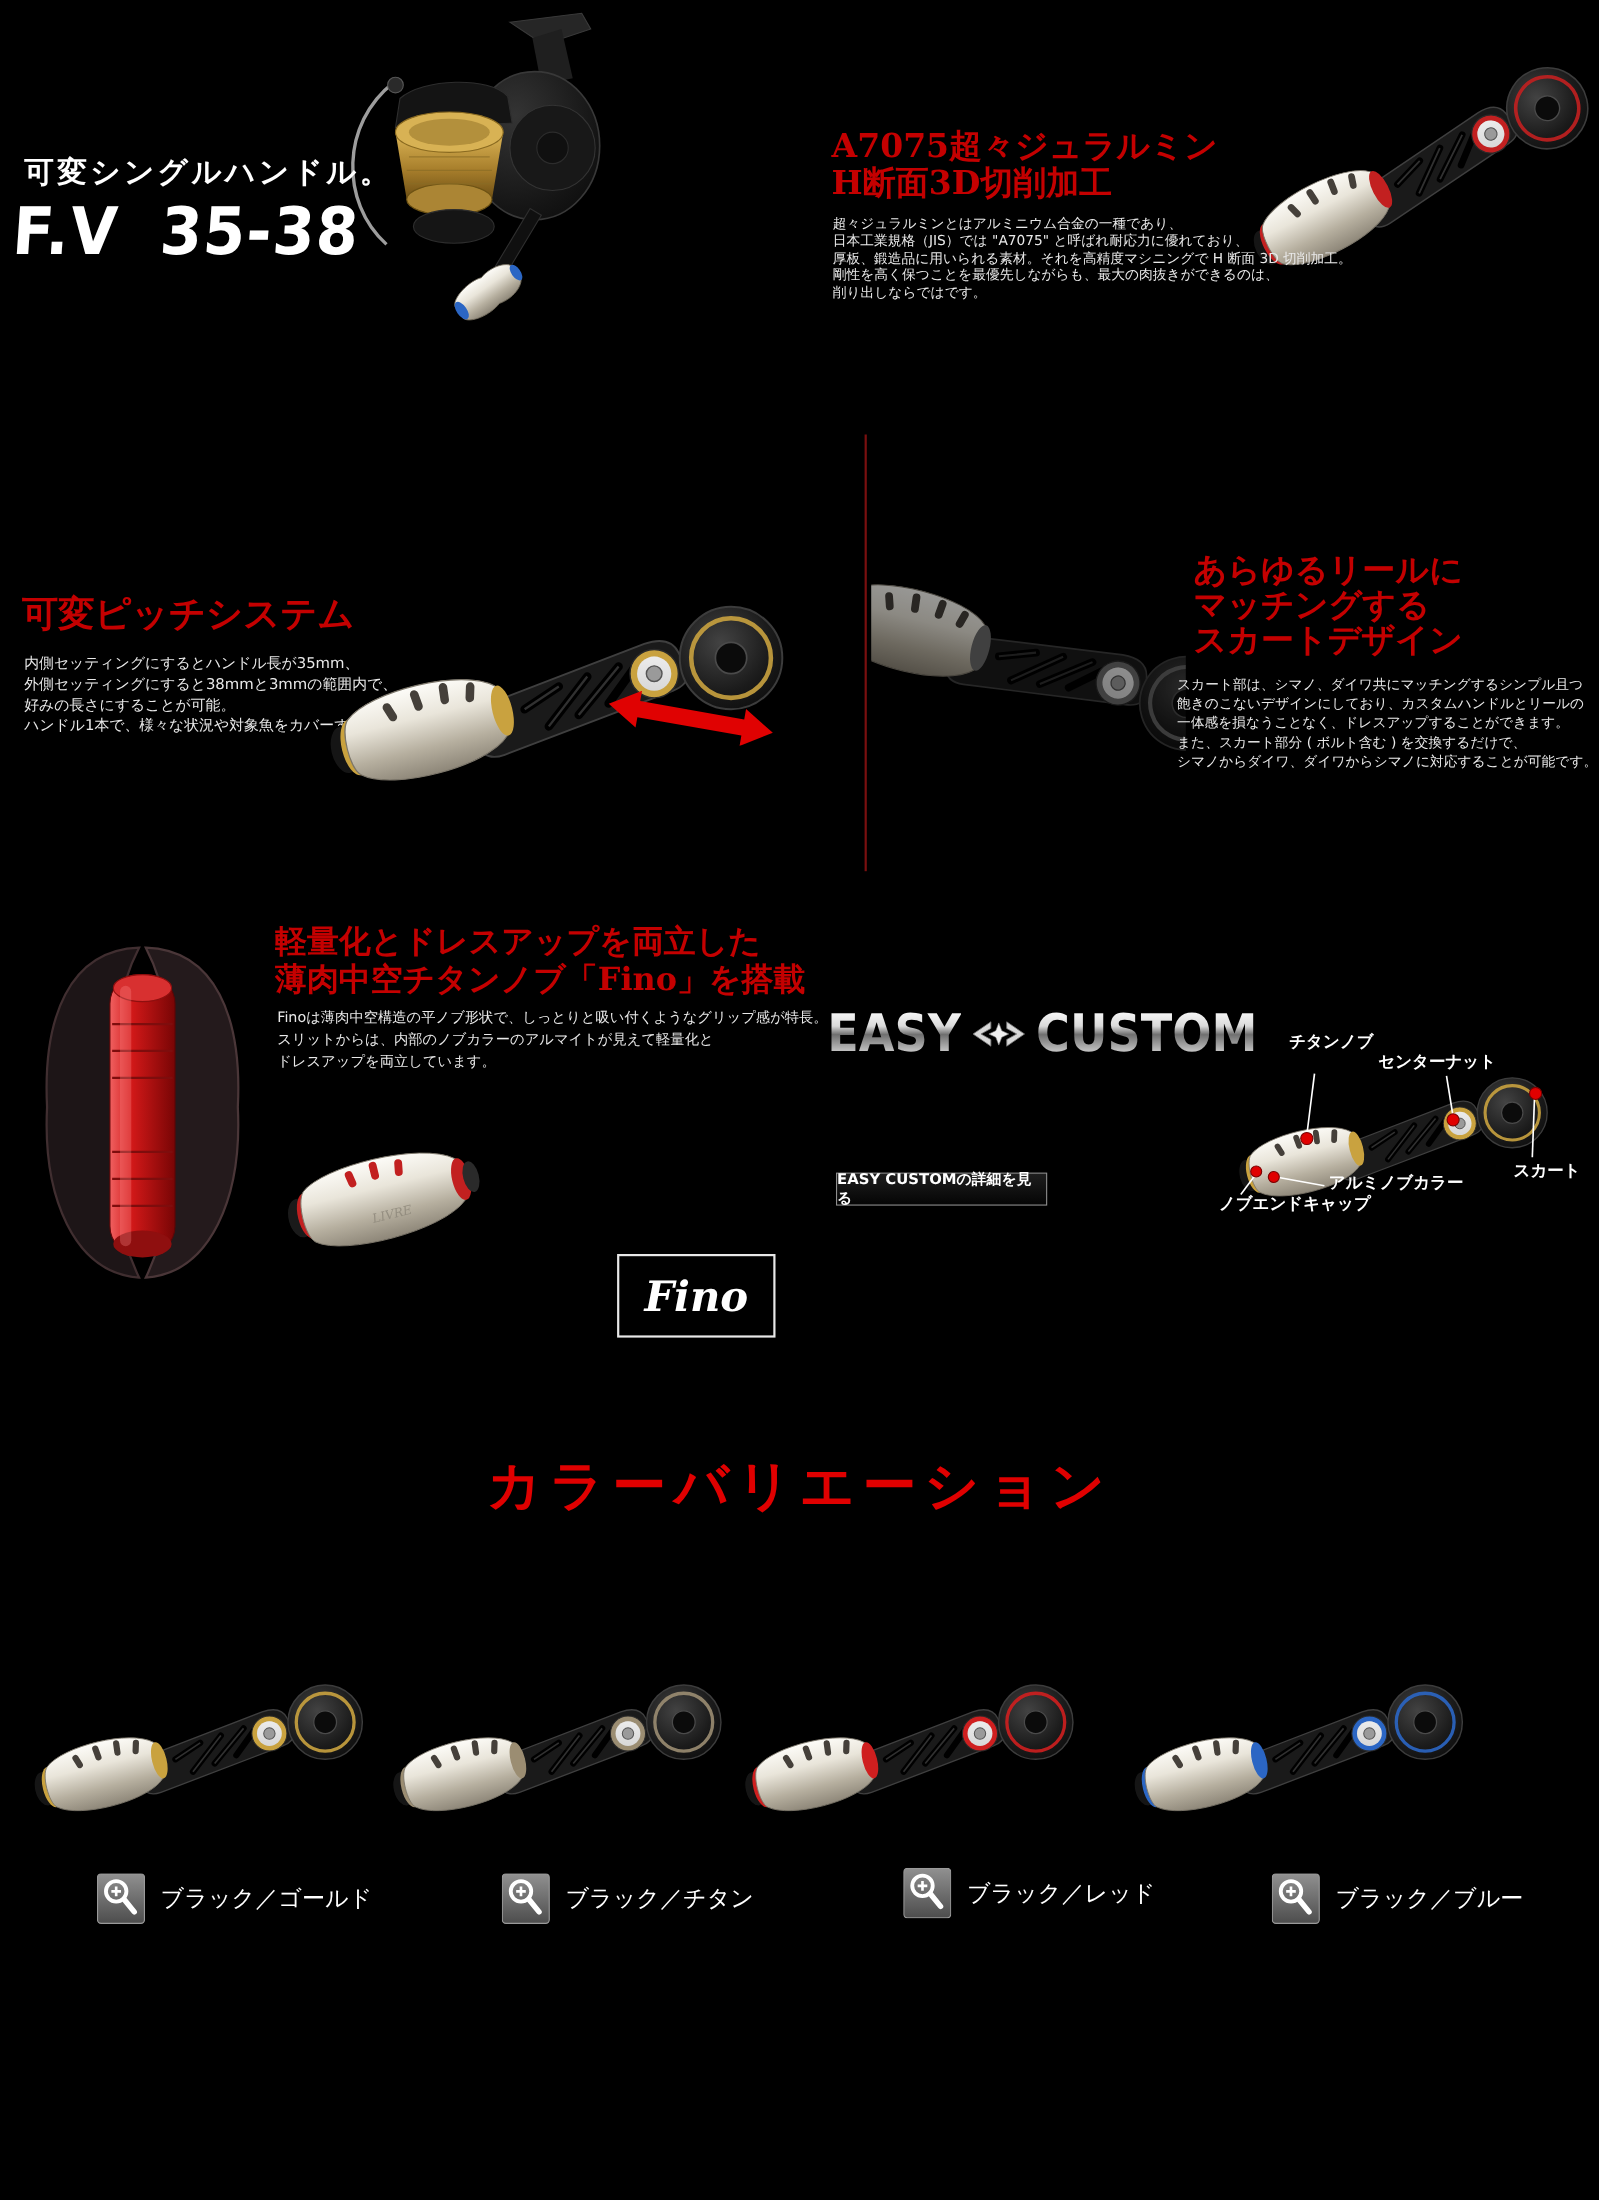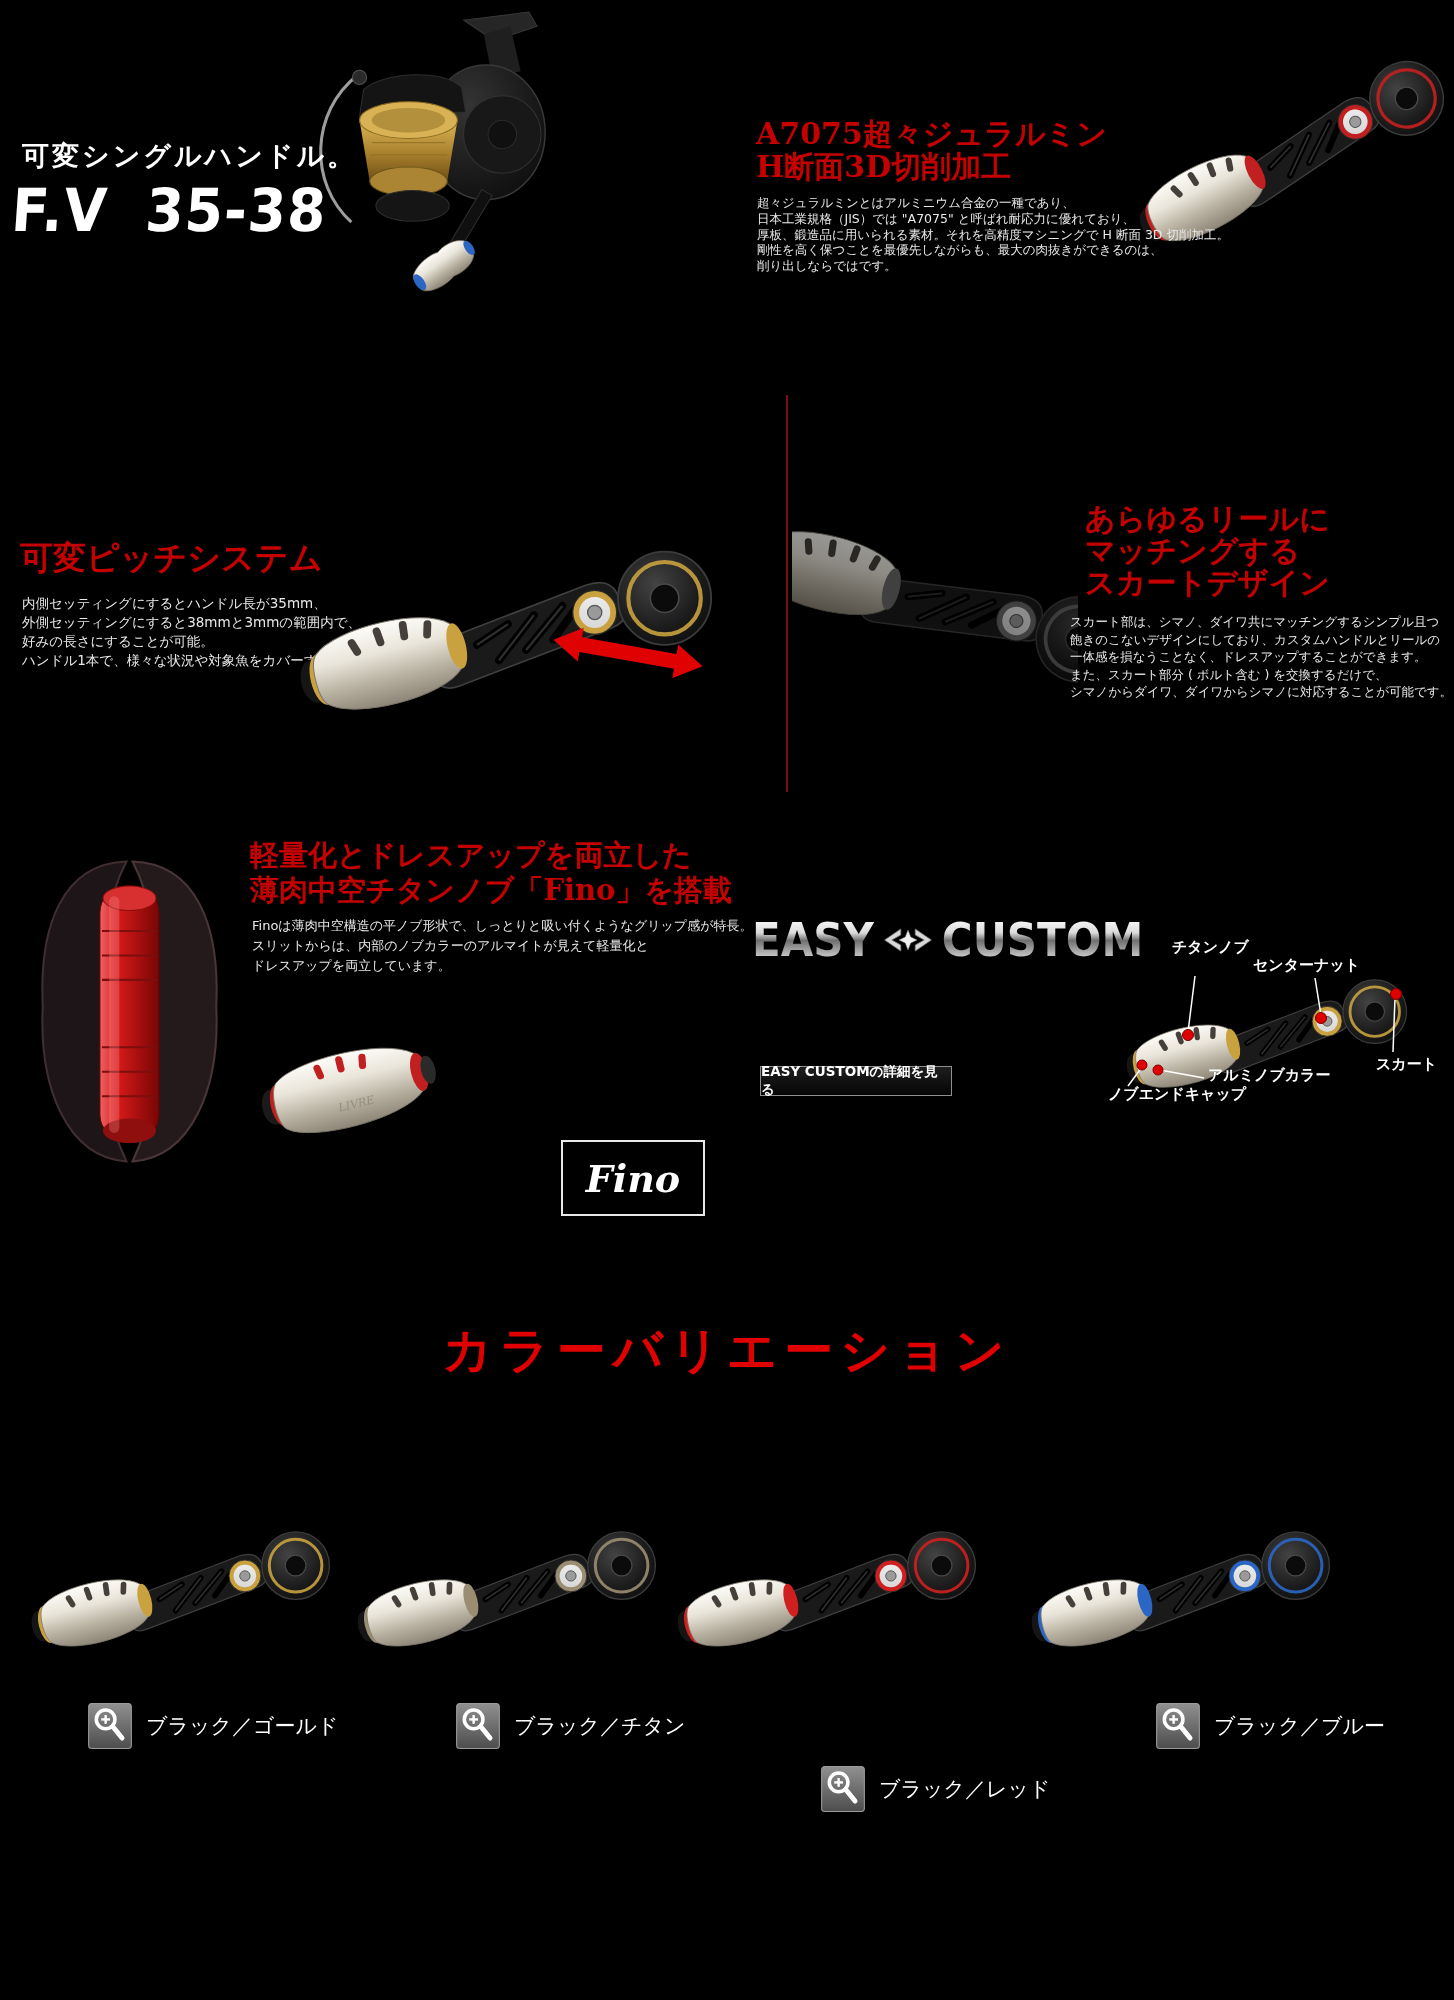--- a/index.html
+++ b/index.html
@@ -321,21 +321,21 @@
     <span class="vlabel">ブラック／ゴールド</span>
   </div>
   <div class="abs vrow" style="left:456px;top:1703px;">
     <span style="display:inline-flex;">
       <svg width="44" height="46" viewBox="0 0 40 42">
           <use href="#sym-zoom"></use>
         </svg>
     </span>
     <span class="vlabel">ブラック／チタン</span>
   </div>
-  <div class="abs vrow" style="left:781px;top:1766px;padding-left:40px;">
+  <div class="abs vrow" style="left:781px;top:1698px;padding-left:40px;">
     <span style="display:inline-flex;">
       <svg width="44" height="46" viewBox="0 0 40 42">
           <use href="#sym-zoom"></use>
         </svg>
     </span>
     <span class="vlabel">ブラック／レッド</span>
   </div>
   <div class="abs vrow" style="left:1156px;top:1703px;">
     <span style="display:inline-flex;">
       <svg width="44" height="46" viewBox="0 0 40 42">

